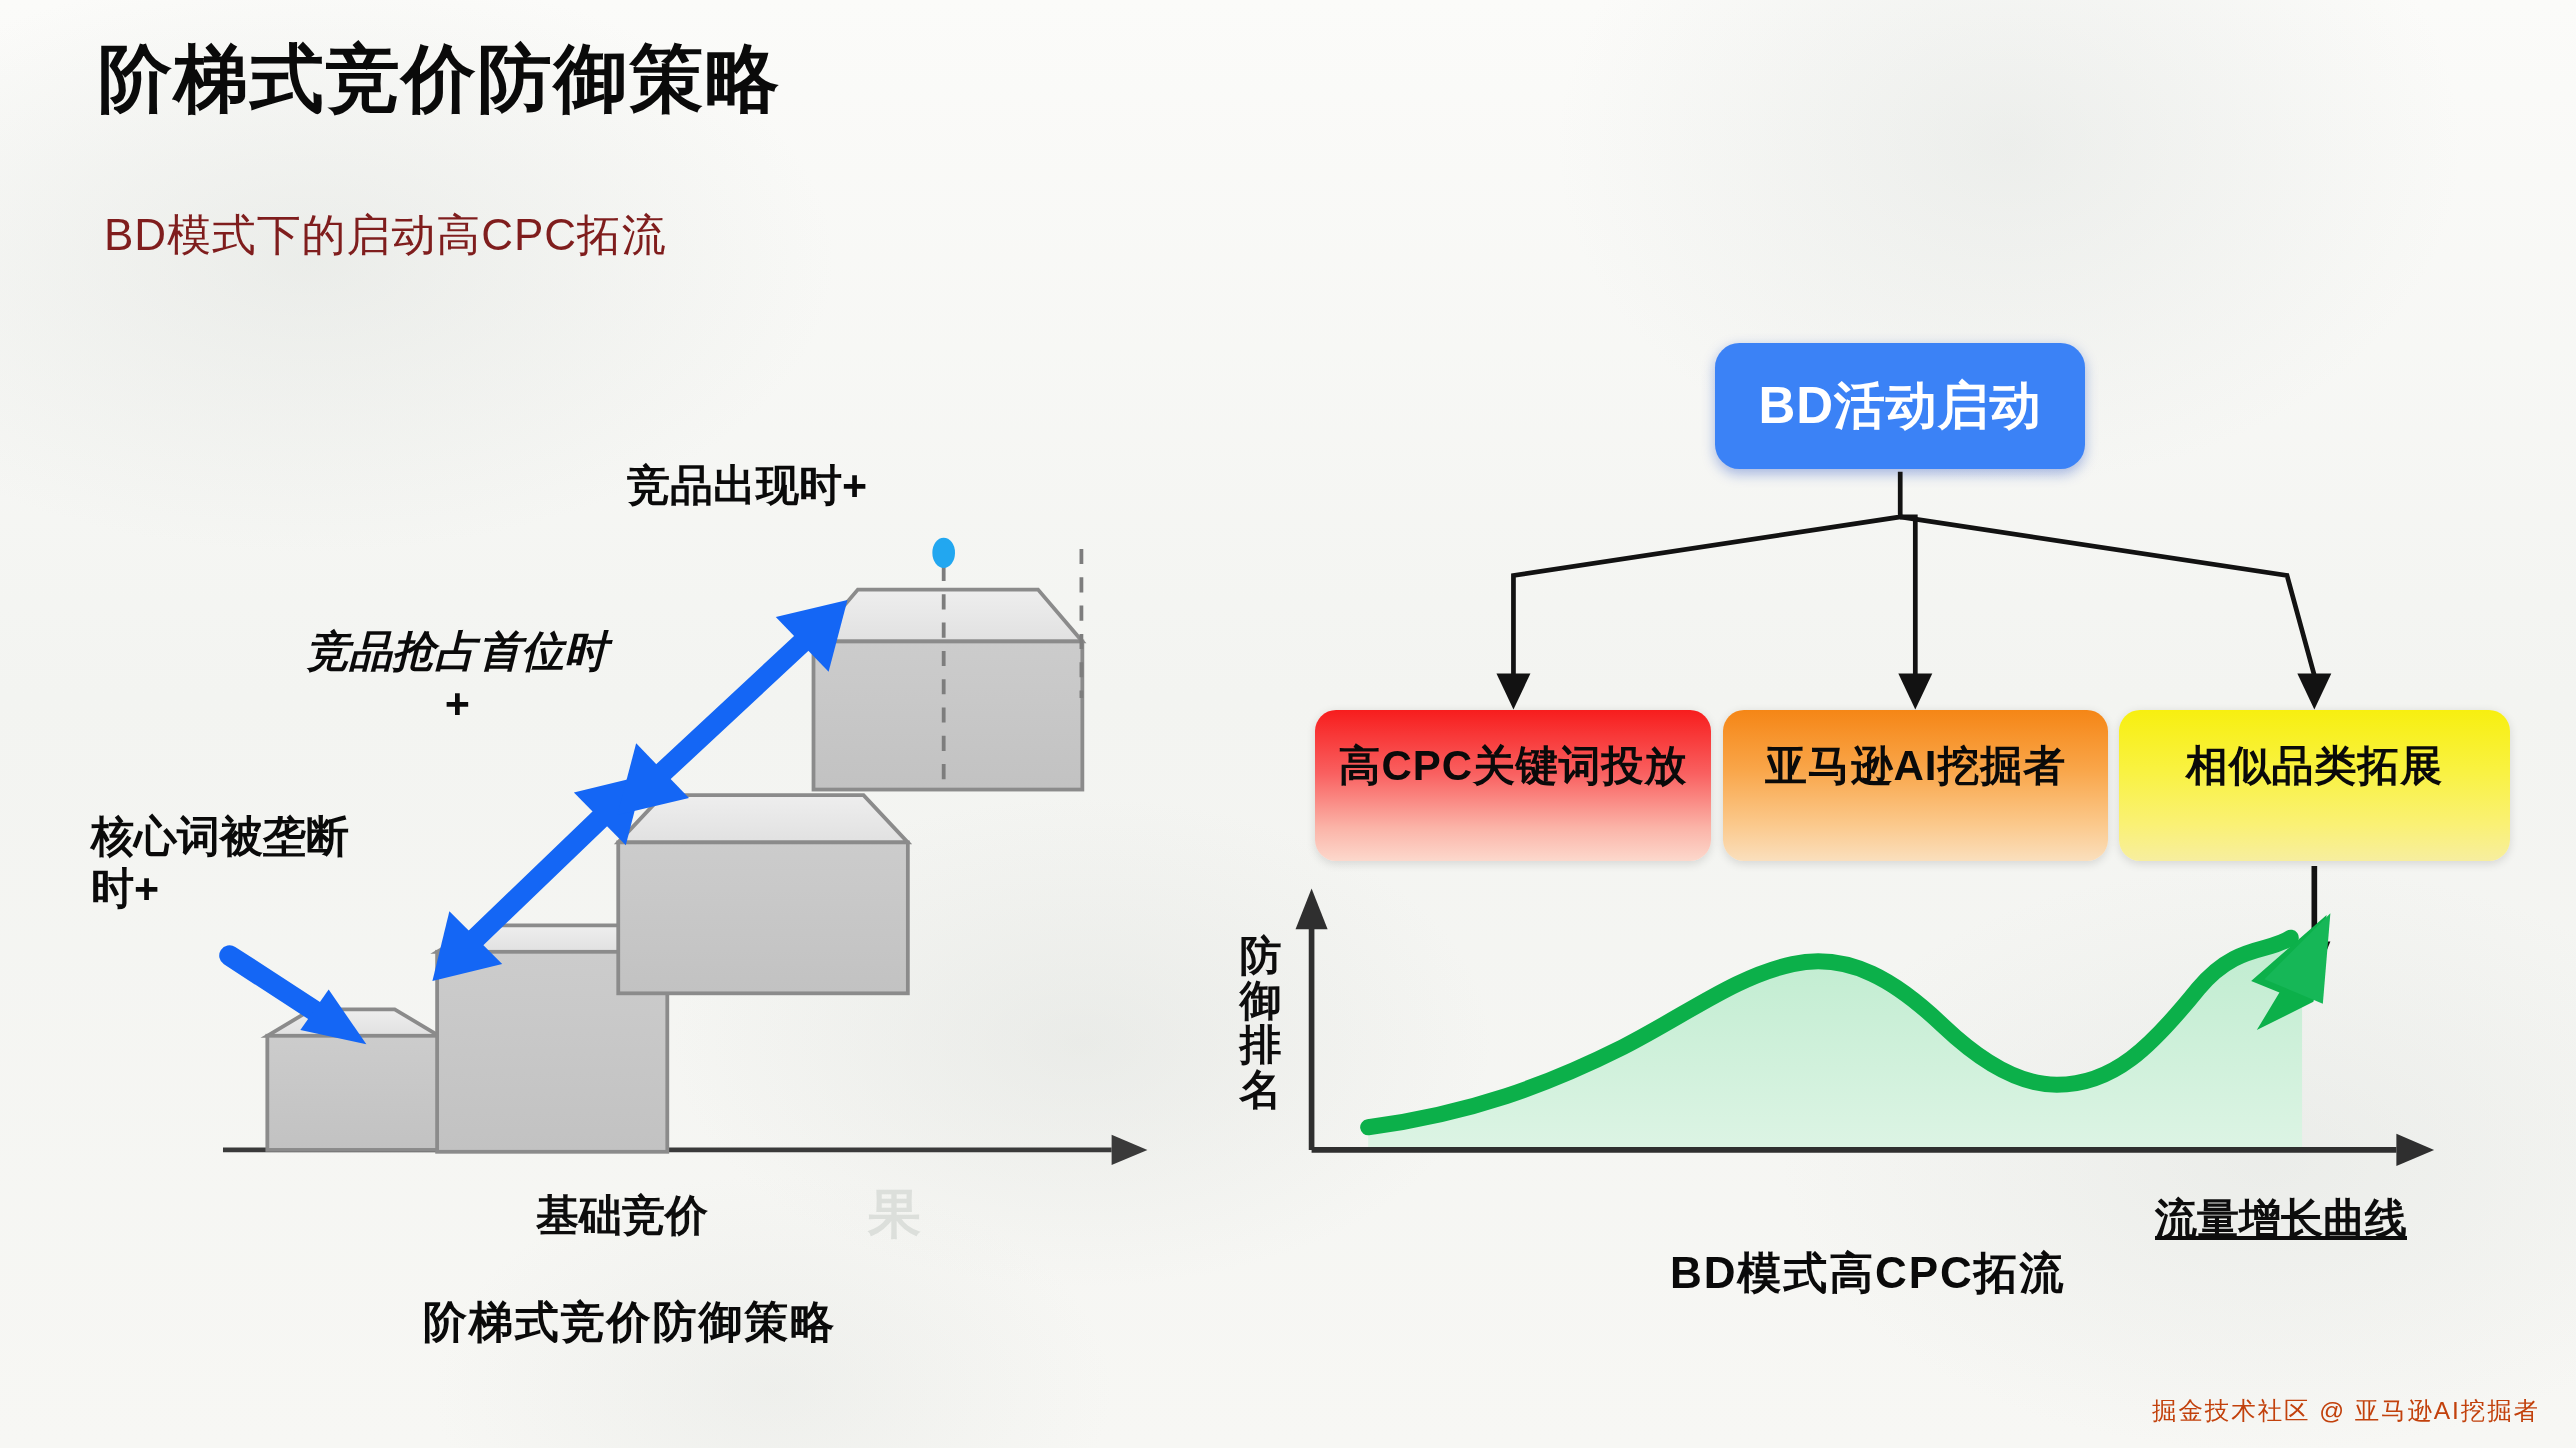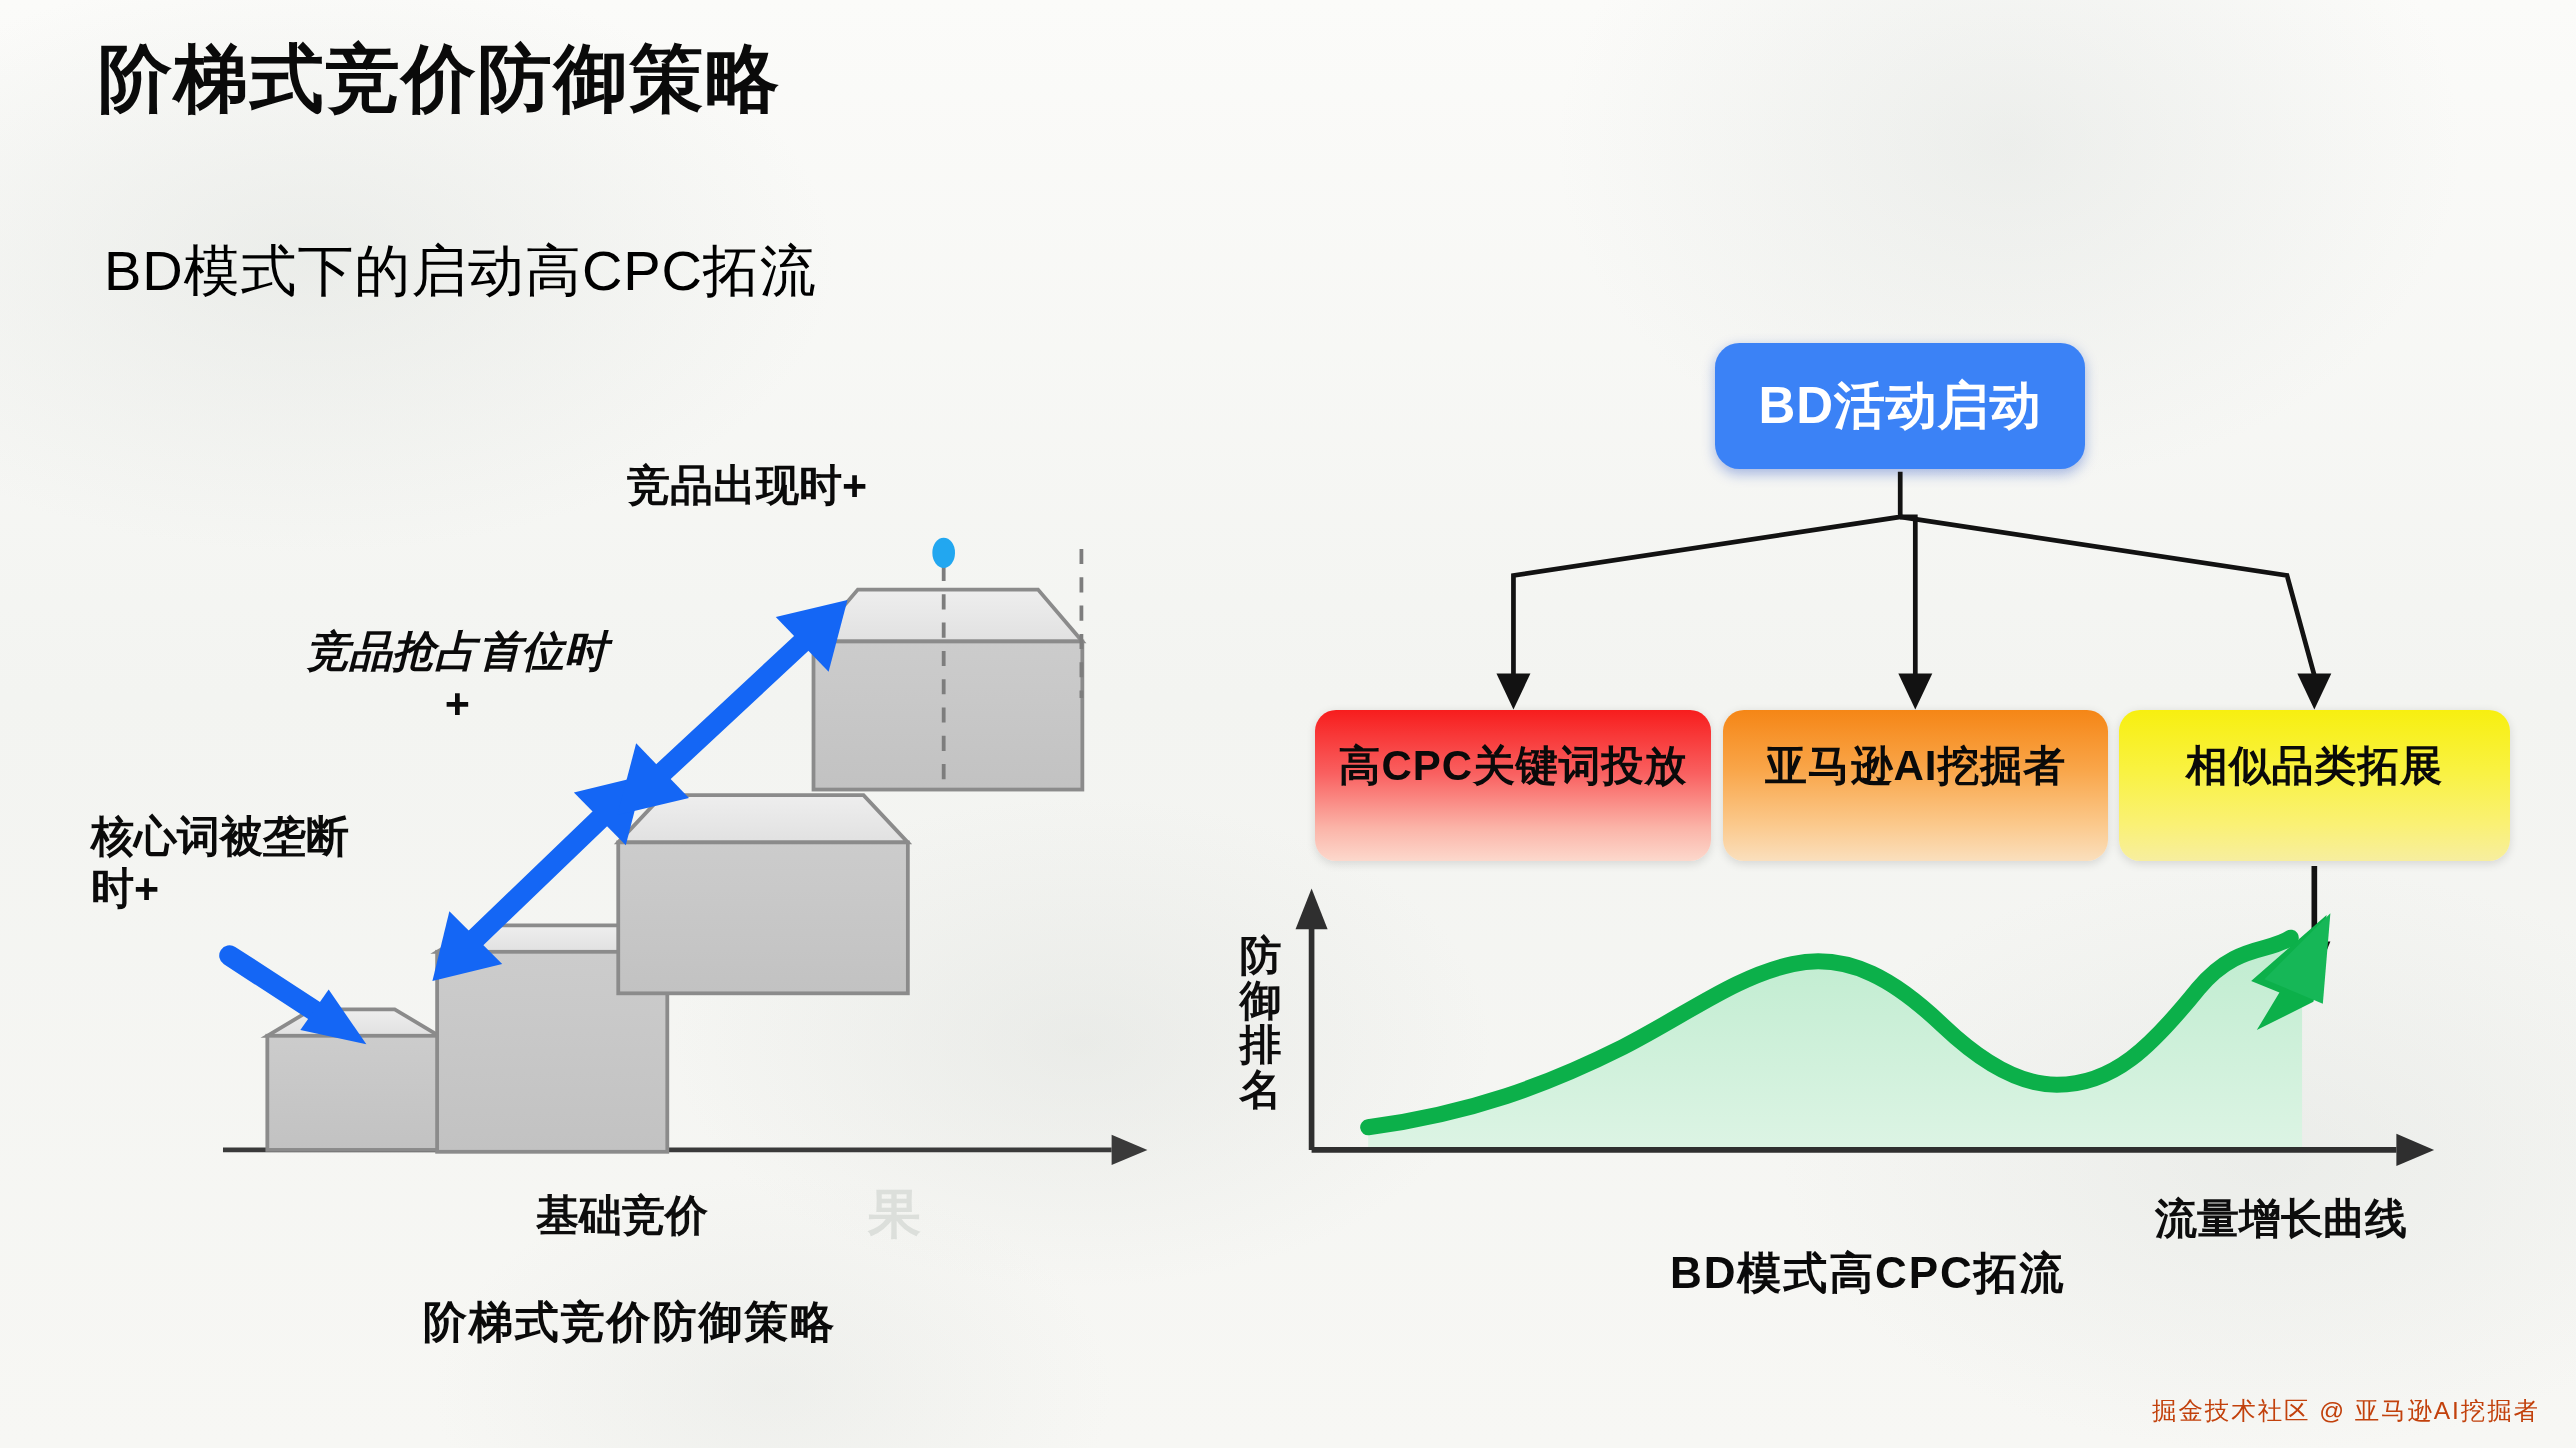--- a/index.html
+++ b/index.html
@@ -27,22 +27,22 @@
 
   
   #page-title{
     position:absolute;left:98px;top:40px;
     font-size:74px;font-weight:bold;letter-spacing:1.9px;
     line-height:1.05;color:#0a0a0a;
     white-space:nowrap;
   }
   #page-subtitle{
     position:absolute;left:104px;top:206px;
-    font-size:56px;font-weight:normal;letter-spacing:0.9px;
-    color:#000000;white-space:nowrap;margin-top:28px;
+    font-size:44px;font-weight:normal;letter-spacing:0.9px;
+    color:#7f1d1d;white-space:nowrap;
   }
 
   
   .step-label{
     position:absolute;font-weight:bold;color:#0a0a0a;
     white-space:nowrap;line-height:1.22;
   }
   .axis-label{
     position:absolute;font-weight:bold;color:#0d0d0d;white-space:nowrap;
   }
@@ -92,21 +92,21 @@
     background:linear-gradient(180deg,#f7ef10 0%,#f9f241 40%,#faf175 76%,#f7ee9f 100%);
   }
   .flow-box span{color:#0a0a0a;}
 
   
   #label-step-1{left:91px;top:810px;font-size:43px;}
   #label-step-2{left:268px;top:625px;font-size:43px;text-align:center;width:377px;font-style:italic;}
   #label-step-3{left:627px;top:459px;font-size:43px;}
 
   #xaxis-left{left:536px;top:1187px;font-size:43px;}
-  #xaxis-right{left:2155px;top:1191px;font-size:42px;}
+  #xaxis-right{left:2155px;top:1191px;font-size:42px;text-decoration:underline;}
 
   #yaxis-right{
     left:1234px;top:934px;font-size:42px;font-weight:bold;
     width:53px;line-height:1.06;text-align:center;color:#0d0d0d;
     position:absolute;
   }
 
   #caption-left{left:423px;top:1293px;}
   #caption-right{left:1670px;top:1244px;}
 

